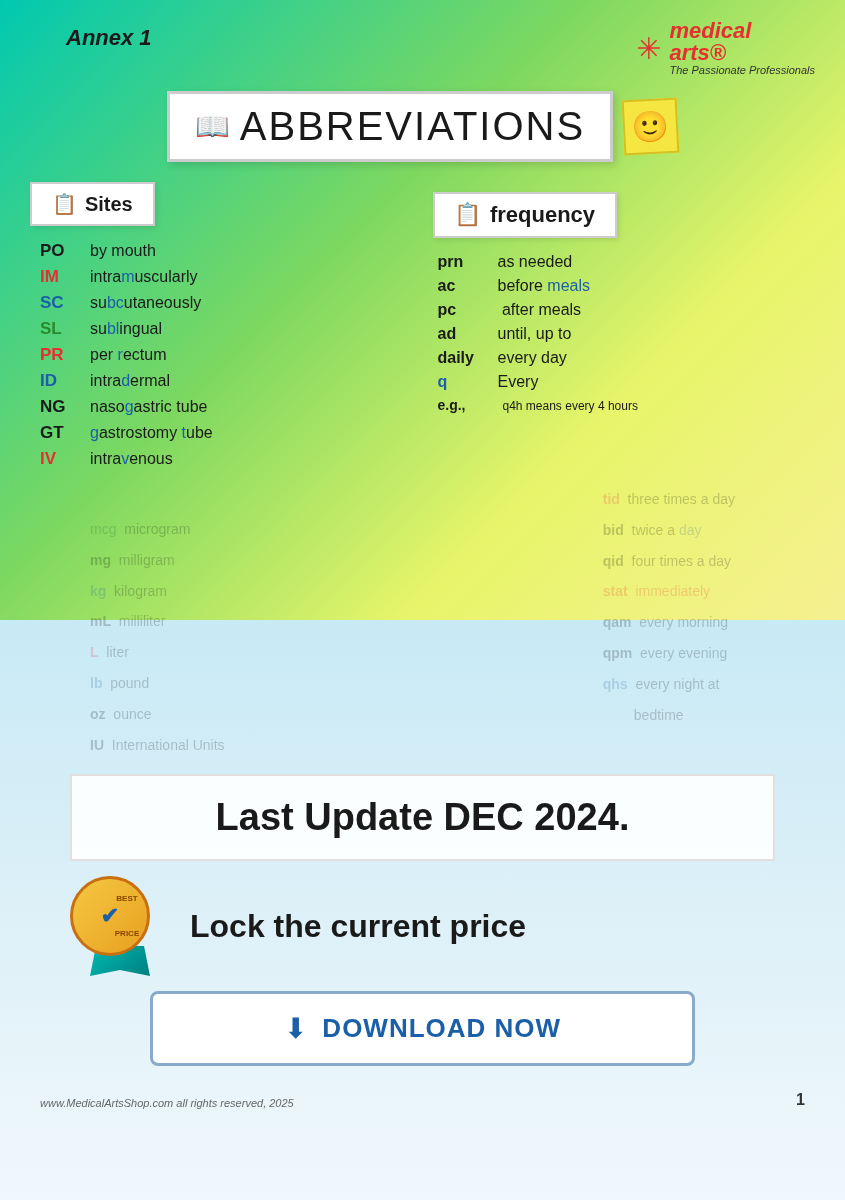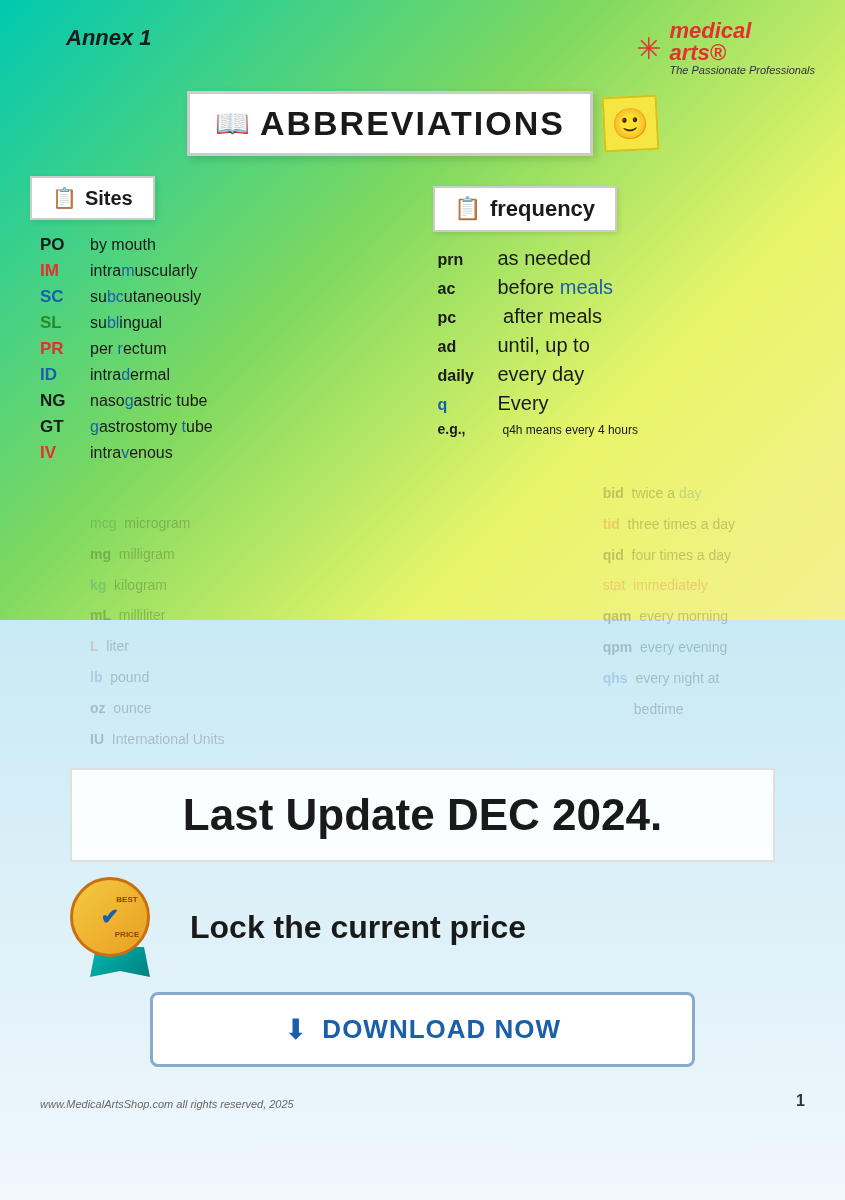--- a/index.html
+++ b/index.html
@@ -92,22 +92,22 @@
       background: white;
       border: 3px solid #ccc;
       padding: 10px 25px;
       display: flex;
       align-items: center;
       gap: 10px;
       box-shadow: 3px 3px 8px rgba(0,0,0,0.15);
     }
 
     .title-text {
-      font-size: 34px;
-      font-weight: 700;
+      font-size: 40px;
+      font-weight: 400;
       color: #1a1a1a;
       letter-spacing: 2px;
     }
 
     .smiley-note {
       background: #f5e642;
       width: 55px;
       height: 55px;
       display: flex;
       align-items: center;
@@ -227,35 +227,35 @@
       font-weight: bold;
       font-size: 16px;
       min-width: 45px;
       color: #1a1a1a;
     }
 
     .freq-key.blue { color: #1a5fa8; }
 
     .freq-val {
       color: #1a1a1a;
-      font-size: 20px;
+      font-size: 16px;
     }
 
     .freq-val .blue { color: #1a5fa8; }
 
     .update-banner {
       background: rgba(255,255,255,0.9);
       border: 2px solid #e0e0e0;
       text-align: center;
       padding: 20px 30px 15px;
       margin: 0 40px;
     }
 
     .update-text {
-      font-size: 44px;
+      font-size: 38px;
       font-weight: 900;
       color: #1a1a1a;
       display: block;
       margin-bottom: 5px;
     }
 
     
     .badge-area {
       display: flex;
       align-items: center;
@@ -496,24 +496,24 @@
       <div><span style="font-weight:bold;">mg</span> &nbsp;milligram</div>
       <div><span style="font-weight:bold; color:#1a5fa8;">kg</span> &nbsp;kilogram</div>
       <div><span style="font-weight:bold;">mL</span> &nbsp;milliliter</div>
       <div><span style="font-weight:bold; color:#e63030;">L</span> &nbsp;liter</div>
       <div><span style="font-weight:bold; color:#1a5fa8;">lb</span> &nbsp;pound</div>
       <div><span style="font-weight:bold;">oz</span> &nbsp;ounce</div>
       <div><span style="font-weight:bold;">IU</span> &nbsp;International Units</div>
     </div>
 
     <div style="position:absolute; top:0px; right:80px; opacity:0.2; font-size:14px; line-height:2.2; z-index:1;">
+      <div><span style="font-weight:bold; color:#e63030;">tid</span> &nbsp;three times a day</div>
       <div><span style="font-weight:bold;">bid</span> &nbsp;twice a <span style="color:#1a5fa8;">day</span></div>
-      <div><span style="font-weight:bold; color:#e63030;">tid</span> &nbsp;three times a day</div>
       <div><span style="font-weight:bold;">qid</span> &nbsp;four times a day</div>
-      <div><span style="font-weight:normal; color:#e63030;">stat</span> &nbsp;<span style="color:#e63030;">immediately</span></div>
+      <div><span style="font-weight:bold; color:#e63030;">stat</span> &nbsp;<span style="color:#e63030;">immediately</span></div>
       <div><span style="font-weight:bold;">qam</span> &nbsp;every morning</div>
       <div><span style="font-weight:bold;">qpm</span> &nbsp;every evening</div>
       <div><span style="font-weight:bold; color:#1a5fa8;">qhs</span> &nbsp;every night at<br>&nbsp;&nbsp;&nbsp;&nbsp;&nbsp;&nbsp;&nbsp;&nbsp;bedtime</div>
     </div>
 
     <div style="height: 290px;"></div>
   </div>
 
   <div style="position:relative; z-index:20;">
     <div class="update-banner">

